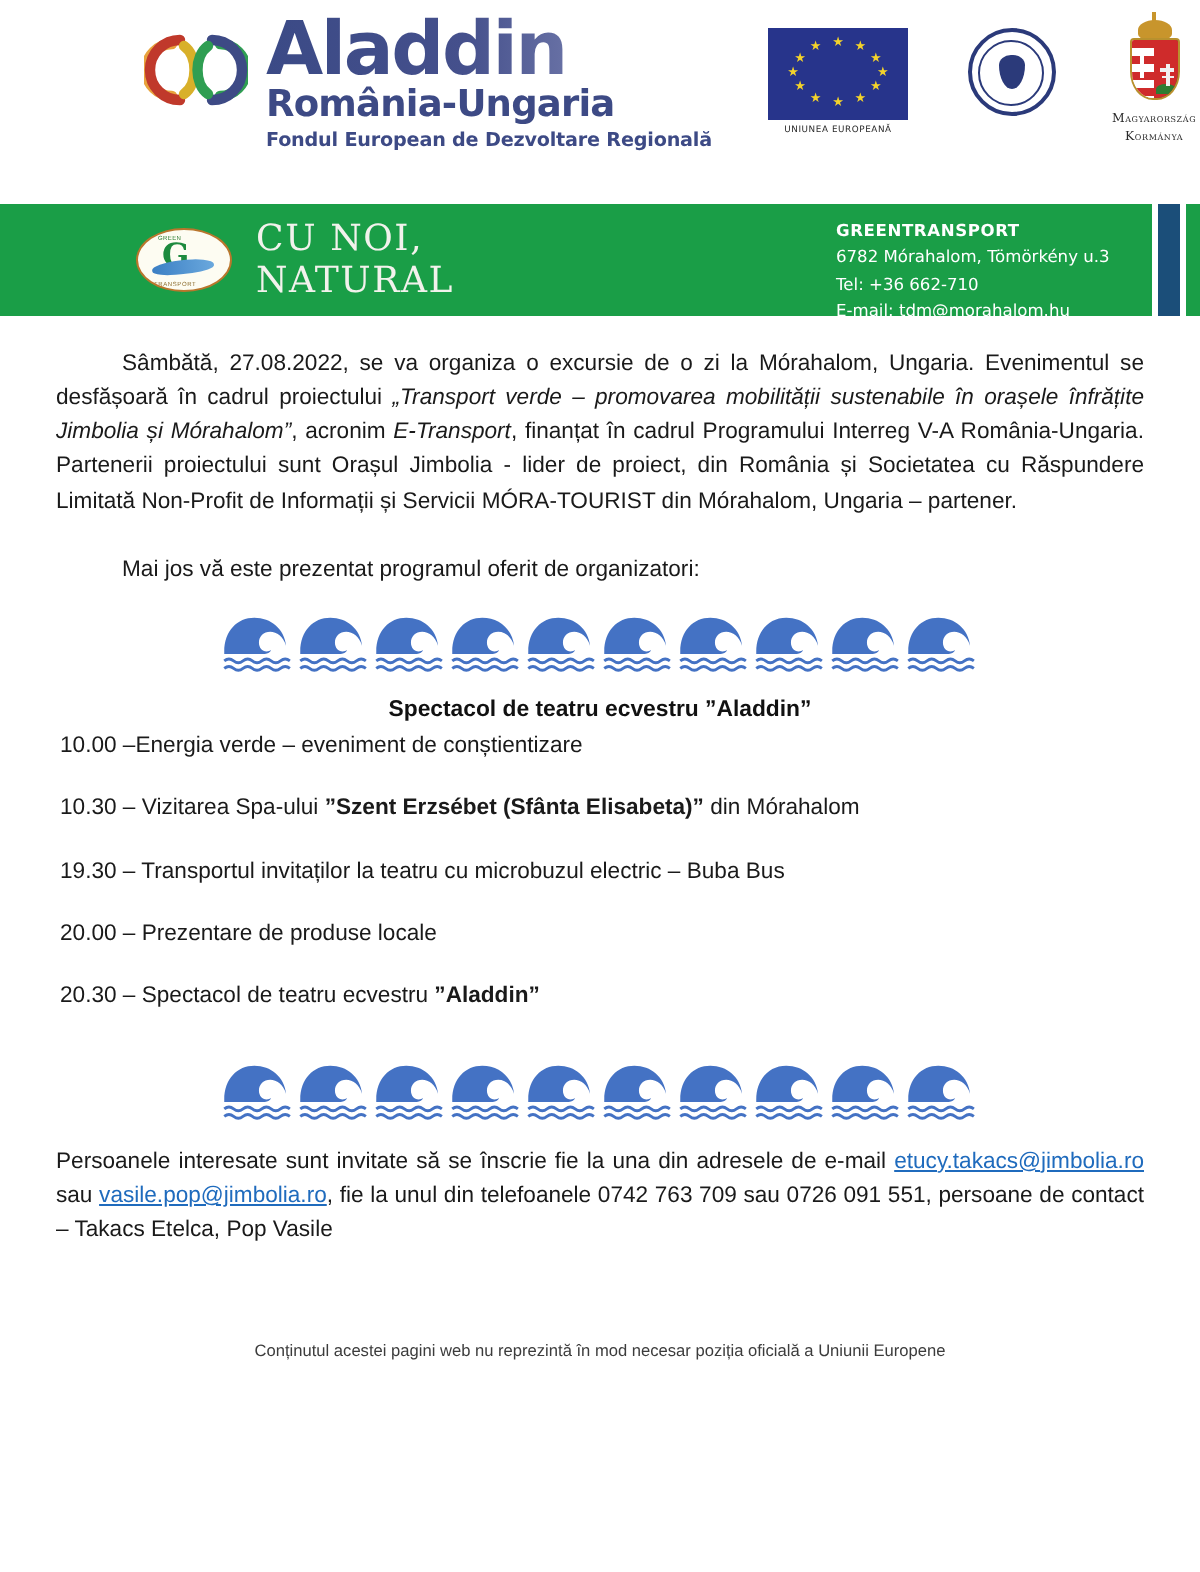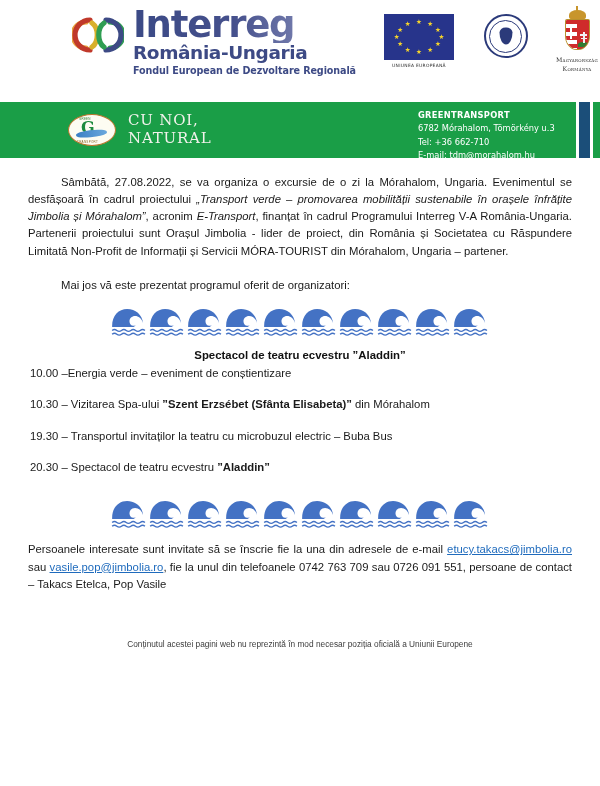--- a/index.html
+++ b/index.html
@@ -276,21 +276,21 @@
     position: absolute;
     left: 8px; bottom: 1px;
     font-size: 3px;
     color: #8a6a2a;
     letter-spacing: 0.3px;
   }
   .gt-name {
     margin-left: 12px;
     color: #f2f2ec;
     font-family: "DejaVu Serif", serif;
-    font-size: 15px;
+    font-size: 18px;
     line-height: 1.18;
     letter-spacing: 0.8px;
   }
   .contact-box {
     position: absolute;
     left: 418px;
     top: 7px;
     color: #ffffff;
     font-size: 8.3px;
     line-height: 1.62;
@@ -384,21 +384,21 @@
           <path d="M14 10 A11 11 0 1 0 14 36" stroke="#e8a33d"></path>
           <path d="M17 8 A13 13 0 1 0 17 38" stroke="#c0392b" transform="translate(1,0)"></path>
           <path d="M20 11 C27 16 27 30 20 35" stroke="#d8b02a"></path>
           <path d="M38 10 A11 11 0 1 1 38 36" stroke="#2f9e52"></path>
           <path d="M35 8 A13 13 0 1 1 35 38" stroke="#3d4a85" transform="translate(-1,0)"></path>
           <path d="M32 11 C25 16 25 30 32 35" stroke="#2f9e52"></path>
         </g>
       </svg>
     </div>
     <div class="interreg-words">
-      <div class="interreg-title">Interreg</div>
+      <div class="interreg-title">Aladdin</div>
       <div class="interreg-sub">România-Ungaria</div>
       <div class="interreg-sub2">Fondul European de Dezvoltare Regională</div>
     </div>
   </div>
 
   <div class="eu-block">
     <div class="eu-flag">
       <span class="eu-star" style="left:50%;top:18%">★</span>
       <span class="eu-star" style="left:66%;top:22%">★</span>
       <span class="eu-star" style="left:77%;top:34%">★</span>
@@ -513,20 +513,21 @@
   <path fill="none" stroke="#4472C4" stroke-width="1.5" d="M2 25 q2.5 -2 5 0 t5 0 t5 0 t5 0 t5 0 t5 0 t5 0"></path>
   <path fill="none" stroke="#4472C4" stroke-width="1.5" d="M2 29 q2.5 -2 5 0 t5 0 t5 0 t5 0 t5 0 t5 0 t5 0"></path>
 </svg></span></div>
 
   <div class="center-bold title-show">Spectacol de teatru ecvestru ”Aladdin”</div>
 
   <div class="schedule">
       <div class="sched-item"><span>10.00</span> <span>–</span><span>Energia verde – eveniment de conștientizare</span></div>
       <div class="sched-item"><span>10.30</span> <span>–</span><span> Vizitarea Spa-ului </span><b>”Szent Erzsébet (Sfânta Elisabeta)”</b><span> din Mórahalom</span></div>
       <div class="sched-item"><span>19.30</span> <span>–</span><span> Transportul invitaților la teatru cu microbuzul electric – Buba Bus</span></div>
+      <div class="sched-item"><span>20.00</span> <span>–</span><span>  Prezentare de produse locale</span></div>
       <div class="sched-item"><span>20.30</span> <span>–</span><span> Spectacol de teatru ecvestru </span><b>”Aladdin”</b></div>
     </div>
 
   <div class="wave-row second"><span class="wave"><svg viewBox="0 0 40 32" width="38" height="30" aria-hidden="true">
   <path fill="#4472C4" d="M2 20 C2 9 9 2 18 2 C27 2 34 8 35 17 C33.5 12 30 9.5 26.5 9.5 C23 9.5 20.5 12 20.5 15.2 C20.5 18 22.2 20 24.6 20 C25.6 20 26.4 19.7 27 19.1 C26.6 20.4 25.3 21.3 23.6 21.3 L2 21.3 Z"></path>
   <path fill="none" stroke="#4472C4" stroke-width="1.5" d="M2 25 q2.5 -2 5 0 t5 0 t5 0 t5 0 t5 0 t5 0 t5 0"></path>
   <path fill="none" stroke="#4472C4" stroke-width="1.5" d="M2 29 q2.5 -2 5 0 t5 0 t5 0 t5 0 t5 0 t5 0 t5 0"></path>
 </svg></span><span class="wave"><svg viewBox="0 0 40 32" width="38" height="30" aria-hidden="true">
   <path fill="#4472C4" d="M2 20 C2 9 9 2 18 2 C27 2 34 8 35 17 C33.5 12 30 9.5 26.5 9.5 C23 9.5 20.5 12 20.5 15.2 C20.5 18 22.2 20 24.6 20 C25.6 20 26.4 19.7 27 19.1 C26.6 20.4 25.3 21.3 23.6 21.3 L2 21.3 Z"></path>
   <path fill="none" stroke="#4472C4" stroke-width="1.5" d="M2 25 q2.5 -2 5 0 t5 0 t5 0 t5 0 t5 0 t5 0 t5 0"></path>

